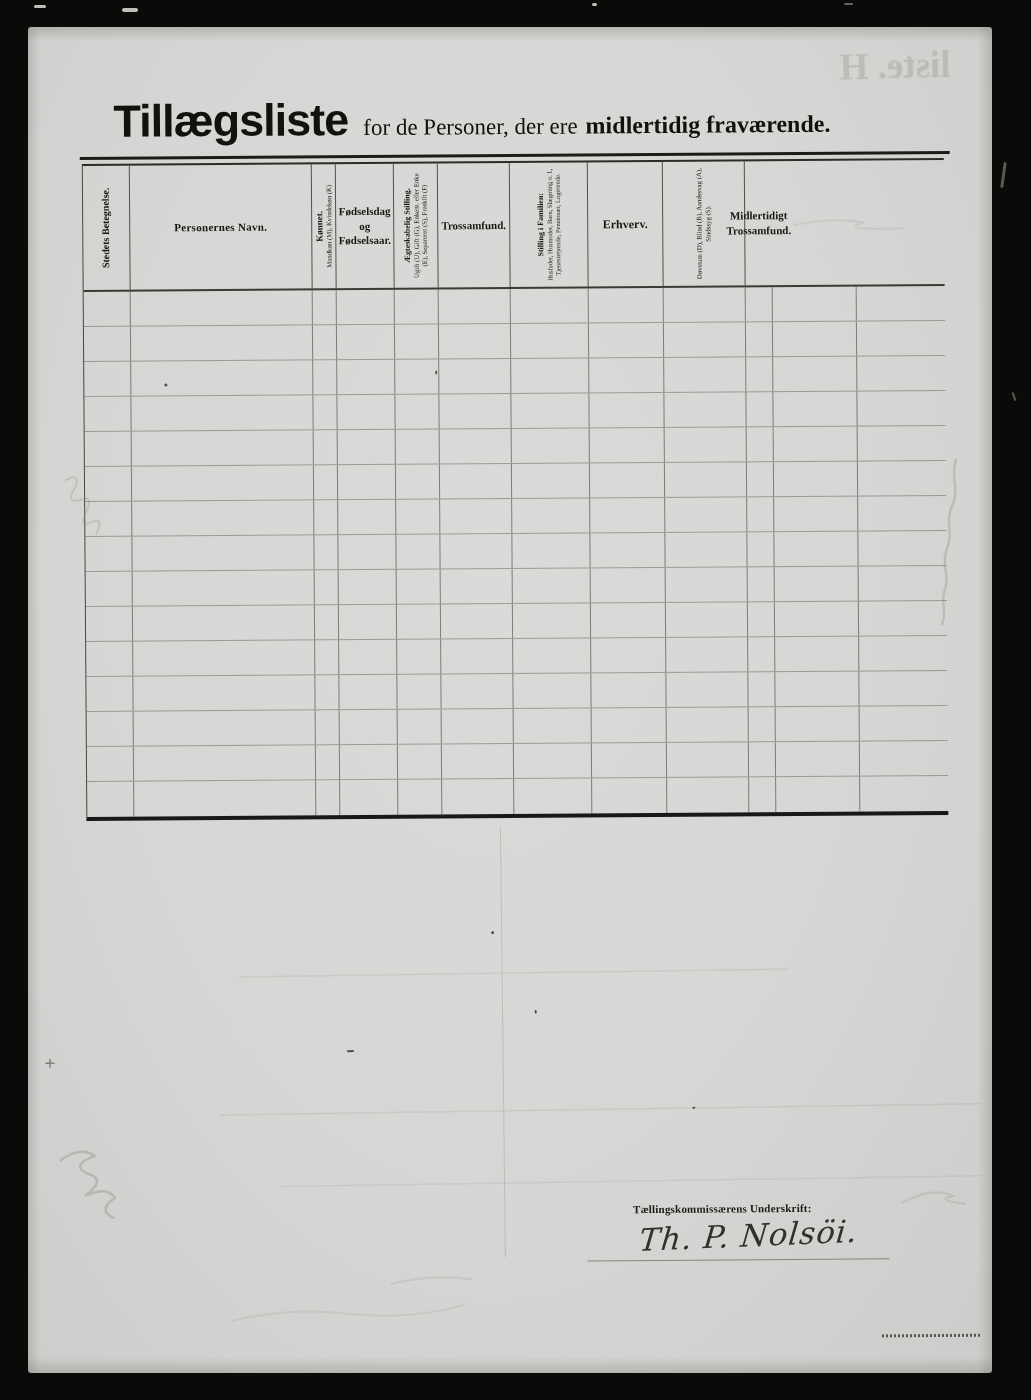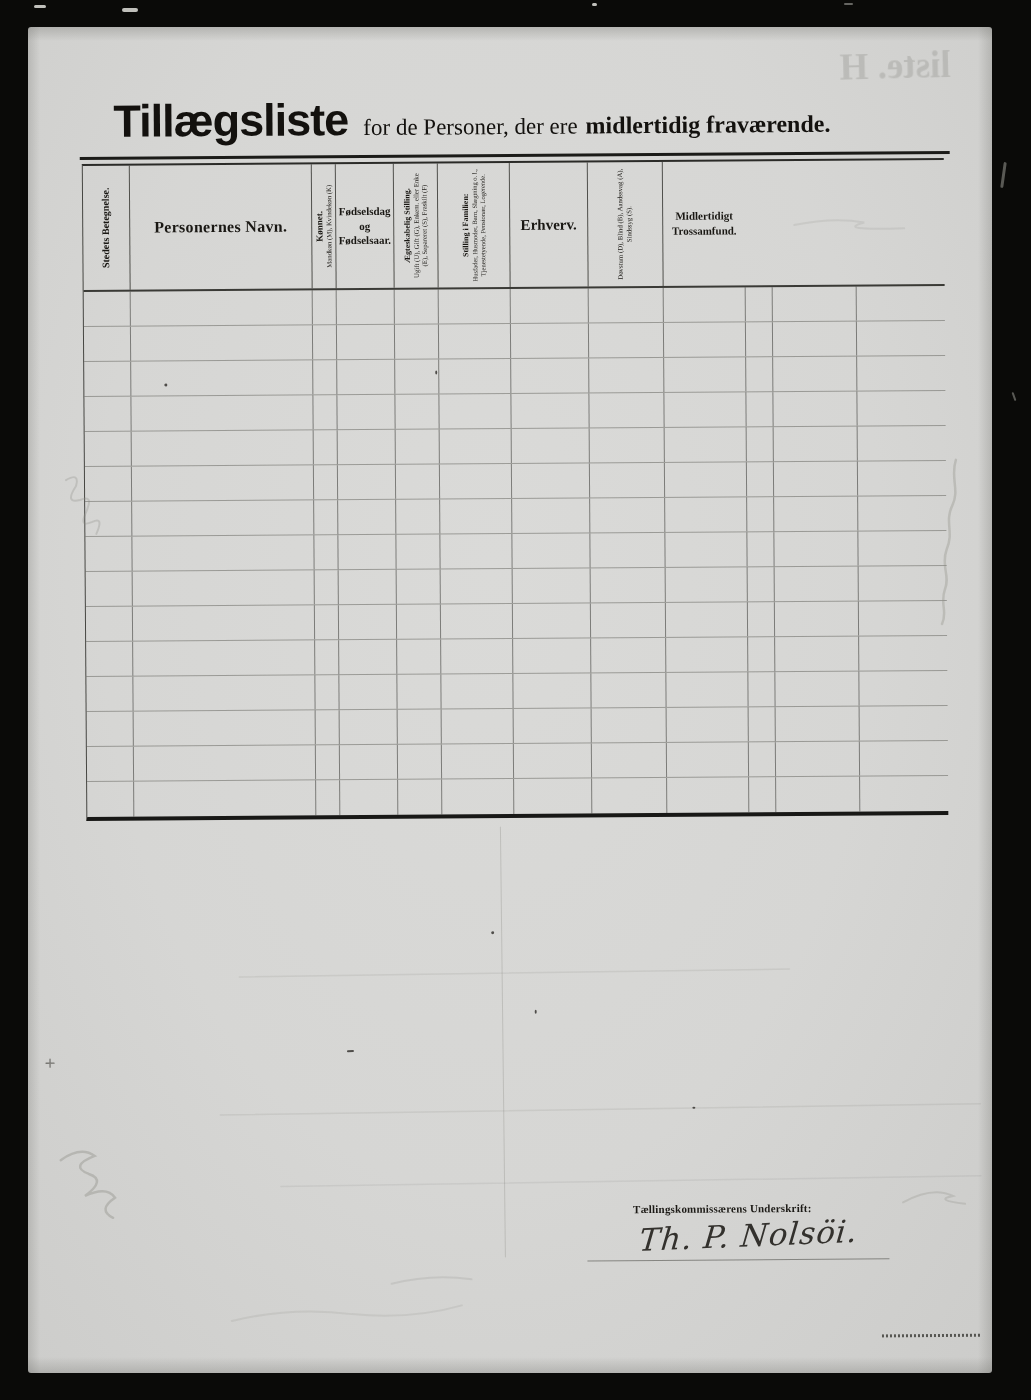--- a/index.html
+++ b/index.html
@@ -43,22 +43,22 @@
     position:absolute; left:58px; top:134px; width:862px;
     border-top:2px solid rgba(25,25,22,.9);
     border-left:1.5px solid rgba(35,35,30,.8);
     border-bottom:4px solid #181816;
   }
   .grid-cols { display:grid; grid-template-columns:47px 182px 24px 58px 44px 72px 78px 75px 82px 27px 84px 89px; }
   .thead { height:126px; border-bottom:2px solid rgba(30,30,26,.85); }
   .thead > div { position:relative; border-right:1px solid rgba(35,35,30,.75); color:#191713; }
   .thead > div:last-child { border-right:none; }
   .hcell-flex { display:flex; align-items:center; justify-content:center; text-align:center; }
-  .hlabel { font-weight:bold; font-size:15px; line-height:1.35; }
-  .hlabel.big { font-size:16px; letter-spacing:.3px; }
+  .hlabel { font-weight:bold; font-size:12px; line-height:1.35; }
+  .hlabel.big { font-size:11px; letter-spacing:.3px; }
   .hlabel.med { font-size:11px; }
   .rot { position:absolute; left:50%; top:50%; transform:translate(-50%,-50%) rotate(-90deg); width:118px; text-align:center; }
   .rot .main  { font-weight:bold; font-size:8px; line-height:1.25; display:block; }
   .rot .main.lg { font-size:10px; }
   .rot .main.md { font-size:9px; }
   .rot .sub   { font-size:6.8px; line-height:1.25; display:block; color:#24221e; }
   .rot .plain { font-size:6.8px; line-height:1.3; display:block; }
 
   .tbody .trow { height:35px; border-bottom:1px solid rgba(80,80,74,.45); }
   .tbody .trow:last-child { border-bottom:none; }
@@ -126,20 +126,23 @@
           <span class="hlabel med">Fødselsdag og Fødselsaar.</span>
         </div>
 
         <div>
           <div class="rot" style="width:116px;">
             <span class="main">Ægteskabelig Stilling.</span>
             <span class="sub">Ugift (U), Gift (G), Enkem. eller Enke (E), Separeret (S), Fraskilt (F)</span>
           </div>
         </div>
 
+        <div class="hcell-flex">
+          <span class="hlabel med">Trossamfund.</span>
+        </div>
 
 
         <div>
           <div class="rot" style="width:116px;">
             <span class="main">Stilling i Familien:</span>
             <span class="sub" style="font-size:6.5px;">Husfader, Husmoder, Barn, Slægtning o. l., Tjenestetyende, Pensionær, Logerende.</span>
           </div>
         </div>
 
         <div class="hcell-flex">

